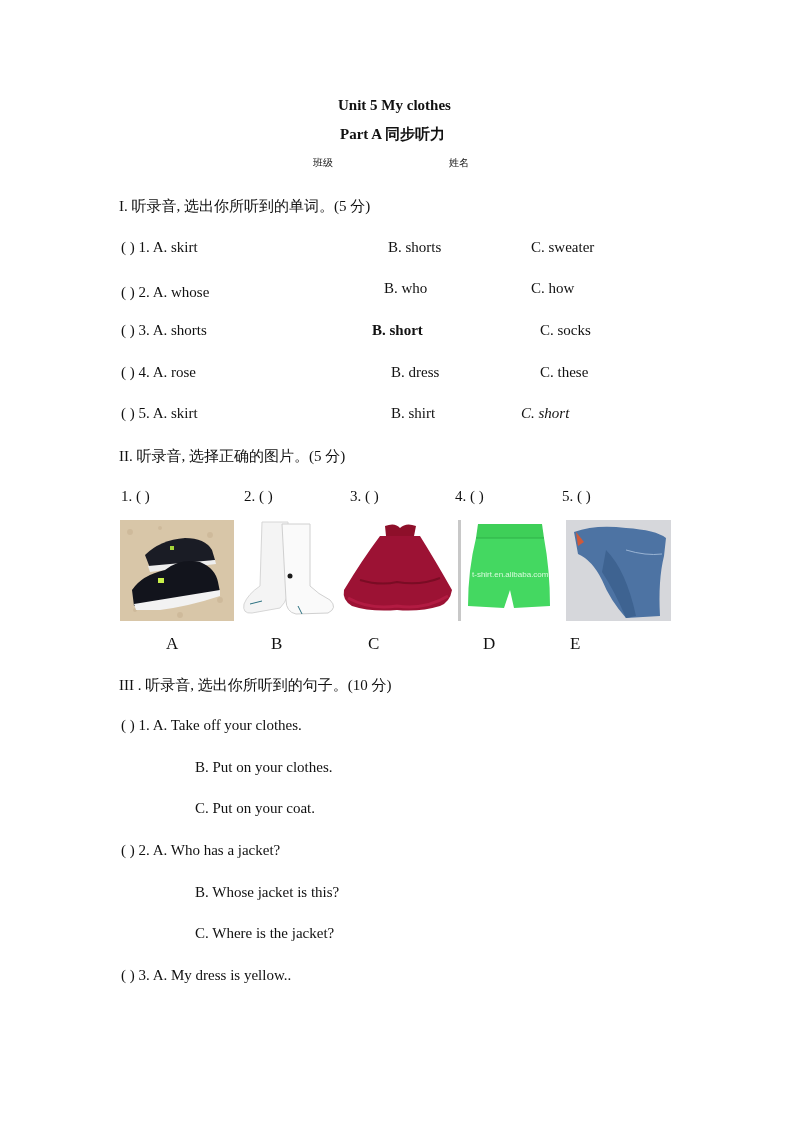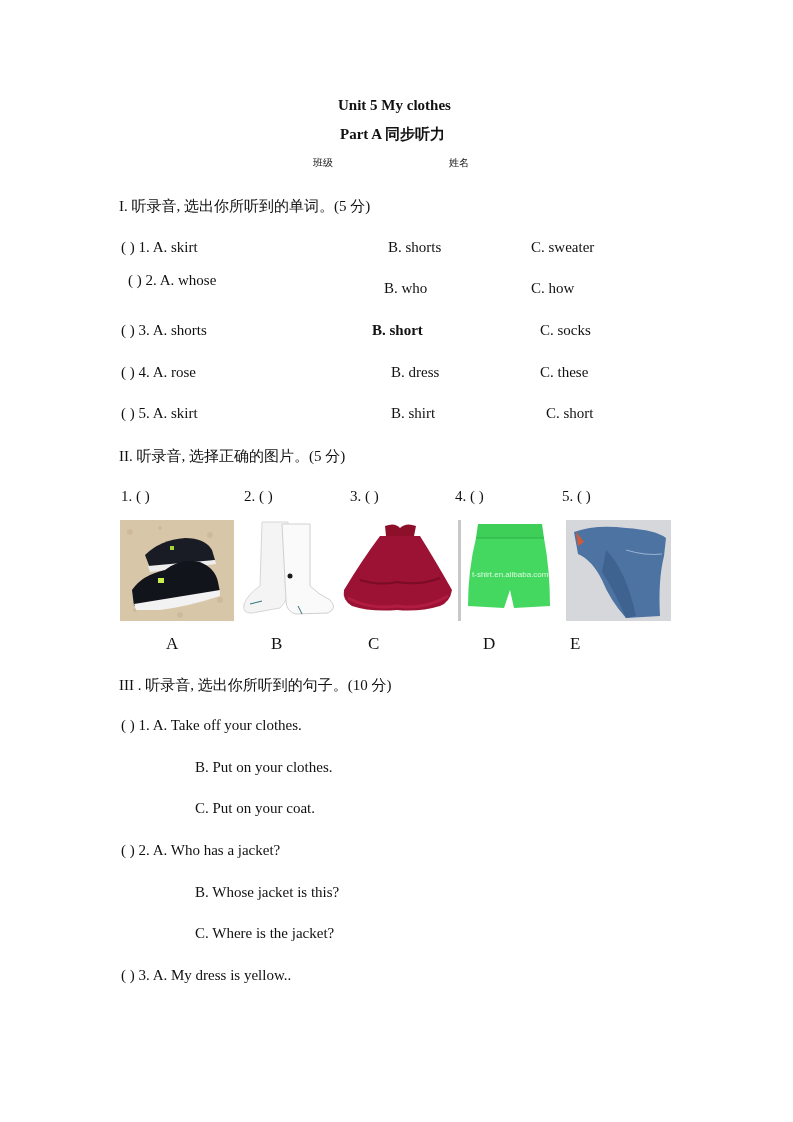--- a/index.html
+++ b/index.html
@@ -19,35 +19,35 @@
 <div class="abs title" style="left:340px; top:125px;">Part A  同步听力</div>
 <div class="abs sm" style="left:313px; top:156px;">班级</div>
 <div class="abs sm" style="left:449px; top:156px;">姓名</div>
 
 <div class="abs txt" style="left:119px; top:197px;">I.  听录音, 选出你所听到的单词。(5 分)</div>
 
 <div class="abs txt" style="left:121px; top:239px;">(        ) 1. A. skirt</div>
 <div class="abs txt" style="left:388px; top:239px;">B. shorts</div>
 <div class="abs txt" style="left:531px; top:239px;">C. sweater</div>
 
-<div class="abs txt" style="left:121px; top:272px;margin-left:7px;">(        ) 2. A. whose</div>
+<div class="abs txt" style="left:121px; top:284px;">(        ) 2. A. whose</div>
 <div class="abs txt" style="left:384px; top:280px;">B. who</div>
 <div class="abs txt" style="left:531px; top:280px;">C. how</div>
 
 <div class="abs txt" style="left:121px; top:322px;">(        ) 3. A. shorts</div>
 <div class="abs txt" style="left:372px; top:322px;font-weight:bold;">B. short</div>
 <div class="abs txt" style="left:540px; top:322px;">C. socks</div>
 
 <div class="abs txt" style="left:121px; top:364px;">(        ) 4. A. rose</div>
 <div class="abs txt" style="left:391px; top:364px;">B. dress</div>
 <div class="abs txt" style="left:540px; top:364px;">C. these</div>
 
 <div class="abs txt" style="left:121px; top:405px;">(        ) 5. A. skirt</div>
 <div class="abs txt" style="left:391px; top:405px;">B. shirt</div>
-<div class="abs txt" style="left:546px; top:405px;">C. short</div>
+<div class="abs txt" style="left:521px; top:405px;font-style:italic;">C. short</div>
 
 <div class="abs txt" style="left:119px; top:447px;">II.  听录音, 选择正确的图片。(5 分)</div>
 
 <div class="abs txt" style="left:121px; top:488px;">1. (        )</div>
 <div class="abs txt" style="left:244px; top:488px;">2. (        )</div>
 <div class="abs txt" style="left:350px; top:488px;">3. (        )</div>
 <div class="abs txt" style="left:455px; top:488px;">4. (        )</div>
 <div class="abs txt" style="left:562px; top:488px;">5. (        )</div>
 
 <div class="img" style="left:120px; top:520px; width:114px; height:101px; background:#d9c7ab;">

